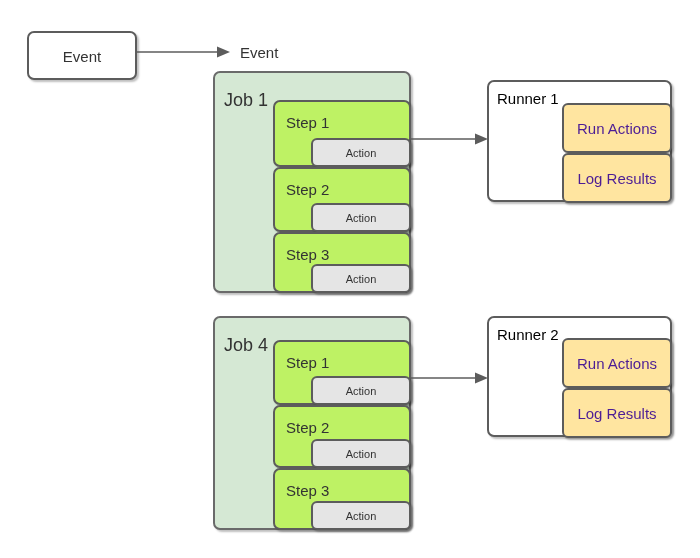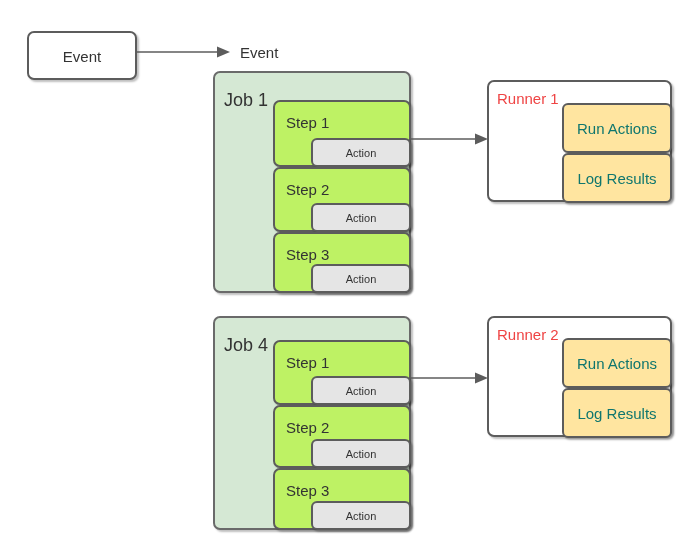--- a/index.html
+++ b/index.html
@@ -89,33 +89,33 @@
     transform: translateY(-50%);
     text-align: center;
   }
   
   .runner-box {
     background: #ffffff;
     border-color: #5c5c5c;
   }
   .runner-title {
     font-size: 15px;
-    color: #ef4444;
+    color: #000000;
     left: 8px;
     top: 9px;
   }
   
   .task-box {
     background: #ffe5a0;
     border-color: #5c5c5c;
     border-radius: 6px;
   }
   .task-label {
     font-size: 15px;
-    color: #0f766e;
+    color: #4c1d95;
     left: 0;
     right: 0;
     top: 50%;
     transform: translateY(-50%);
     text-align: center;
   }
   
   .connector {
     position: absolute;
     overflow: visible;

